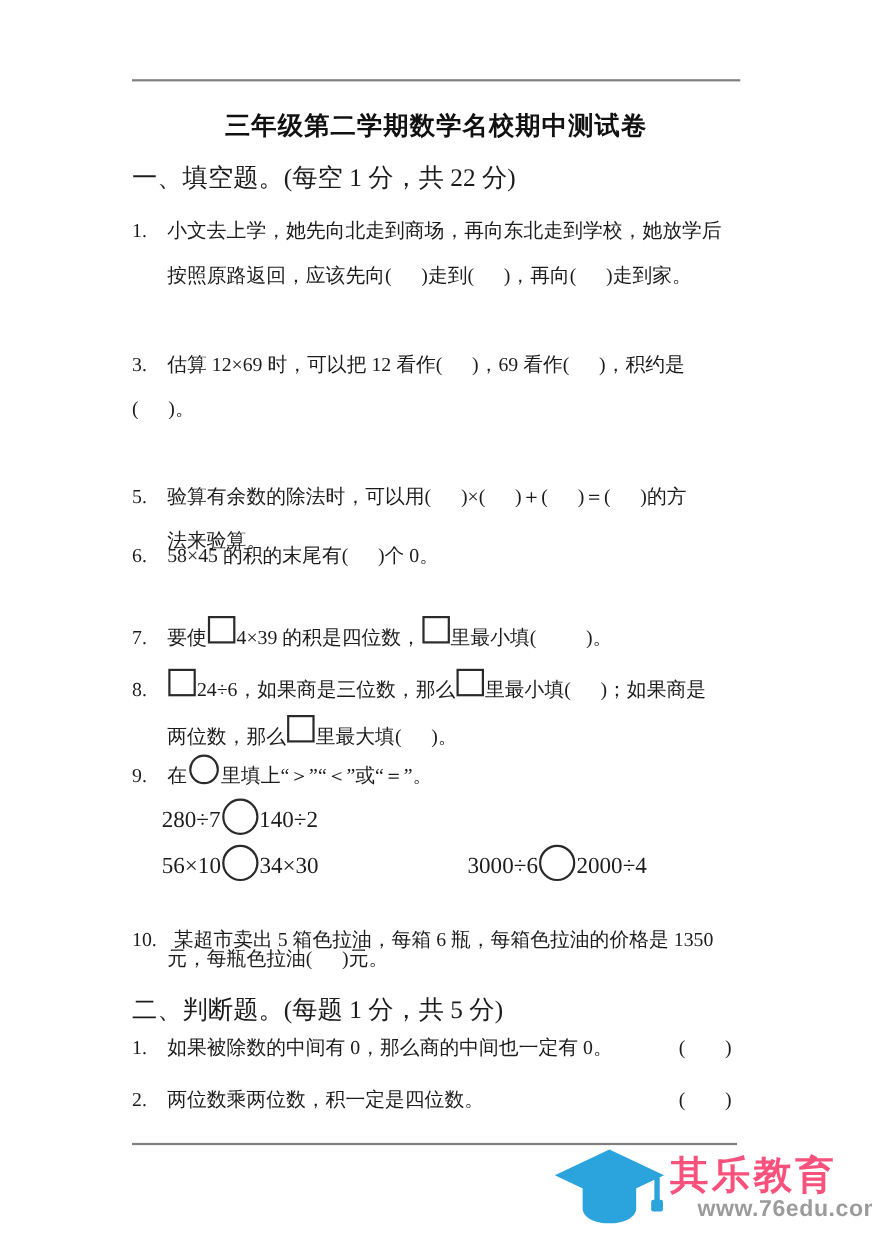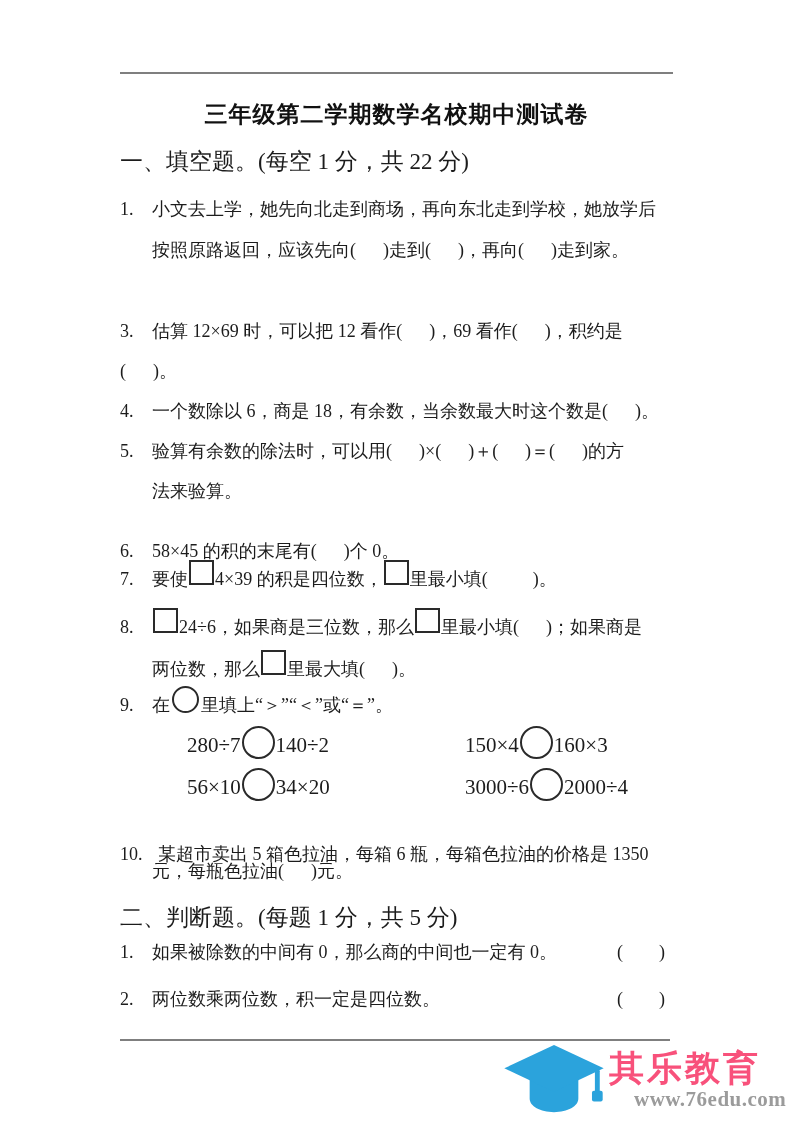--- a/index.html
+++ b/index.html
@@ -52,31 +52,31 @@
   }
   .circle-blank {
     display: inline-block;
     width: 27px; height: 27px;
     border: 2px solid #2a2a2a;
     border-radius: 50%;
     background: #fff;
     margin: 0 2px;
     vertical-align: -2px;
   }
-  .expr-row { position: absolute; left: 0; width: 731px; height: 40px; font-size: 21px; margin-left: 40px; }
+  .expr-row { position: absolute; left: 0; width: 731px; height: 40px; font-size: 21px; }
   .expr { position: absolute; top: 0; white-space: pre; line-height: 34px; }
   .expr.col-left { left: 147px; }
   .expr.col-right { left: 425px; }
   .expr .circle-blank { width: 33px; height: 33px; vertical-align: -7px; margin: 0 1px; }
   .judge-ans { position: absolute; left: 497px; top: 0; }
   .footer-logo {
     position: absolute;
     left: 495px; top: 1042px;
     width: 298px; height: 80px;
-    font-family: Liberation Serif, serif;
+    font-family: Liberation Sans, sans-serif;
     text-align: right;
   }
   .cap-icon { position: absolute; left: 5px; top: 2px; width: 108px; height: 74px; color: var(--cap-blue, #2ba3dc); }
   .brand-name {
     position: absolute; left: 114px; top: 3px;
     font-size: 35px; font-weight: 700;
     letter-spacing: 3px;
     color: var(--brand-pink, #f8517b);
     white-space: nowrap;
   }
@@ -99,40 +99,38 @@
 
   <div class="line heading" style="top:149px">一、填空题。(每空 1 分，共 22 分)</div>
 
   <div class="line" style="top:196px"><span class="qnum">1.</span><span>小文去上学，她先向北走到商场，再向东北走到学校，她放学后</span></div>
   <div class="line indent" style="top:237px">按照原路返回，应该先向(      )走到(      )，再向(      )走到家。</div>
 
 
   <div class="line" style="top:318px"><span class="qnum">3.</span><span>估算 12×69 时，可以把 12 看作(      )，69 看作(      )，积约是</span></div>
   <div class="line" style="top:358px">(      )。</div>
 
-  <div class="line" style="top:398px"><span class="qnum">4.</span><span>一个数除以 6，商是 18，有余数，当余数最大时这个数是(      )。</span></div>
 
   <div class="line" style="top:438px"><span class="qnum">5.</span><span>验算有余数的除法时，可以用(      )×(      )＋(      )＝(      )的方</span></div>
   <div class="line indent" style="top:478px">法来验算。</div>
 
-  <div class="line" style="top:538px"><span class="qnum">6.</span><span>58×45 的积的末尾有(      )个 0。</span></div>
+  <div class="line" style="top:492px"><span class="qnum">6.</span><span>58×45 的积的末尾有(      )个 0。</span></div>
 
   <div class="line" style="top:560px"><span class="qnum">7.</span><span>要使</span><span class="box-blank"></span><span>4×39 的积是四位数，</span><span class="box-blank"></span><span>里最小填(          )。</span></div>
 
   <div class="line" style="top:608px"><span class="qnum">8.</span><span class="box-blank"></span><span>24÷6，如果商是三位数，那么</span><span class="box-blank"></span><span>里最小填(      )；如果商是</span></div>
   <div class="line indent" style="top:650px"><span>两位数，那么</span><span class="box-blank"></span><span>里最大填(      )。</span></div>
 
   <div class="line" style="top:686px"><span class="qnum">9.</span><span>在</span><span class="circle-blank"></span><span>里填上“＞”“＜”或“＝”。</span></div>
 
   <div class="expr-row" style="top:726px">
     <span class="expr col-left"><span>280÷7</span><span class="circle-blank"></span><span>140÷2</span></span>
-    <span class="expr col-right"><span>150×4</span><span class="circle-blank"></span><span>160×3</span></span>
   </div>
   <div class="expr-row" style="top:768px">
-    <span class="expr col-left"><span>56×10</span><span class="circle-blank"></span><span>34×20</span></span>
+    <span class="expr col-left"><span>56×10</span><span class="circle-blank"></span><span>34×30</span></span>
     <span class="expr col-right"><span>3000÷6</span><span class="circle-blank"></span><span>2000÷4</span></span>
   </div>
 
   <div class="line" style="top:816px"><span class="qnum w10">10.</span><span>某超市卖出 5 箱色拉油，每箱 6 瓶，每箱色拉油的价格是 1350</span></div>
   <div class="line indent" style="top:858px">元，每瓶色拉油(      )元。</div>
 
   <div class="line heading" style="top:905px">二、判断题。(每题 1 分，共 5 分)</div>
 
   <div class="line" style="top:939px"><span class="qnum">1.</span><span>如果被除数的中间有 0，那么商的中间也一定有 0。</span><span class="judge-ans">(        )</span></div>
   <div class="line" style="top:986px"><span class="qnum">2.</span><span>两位数乘两位数，积一定是四位数。</span><span class="judge-ans">(        )</span></div>

